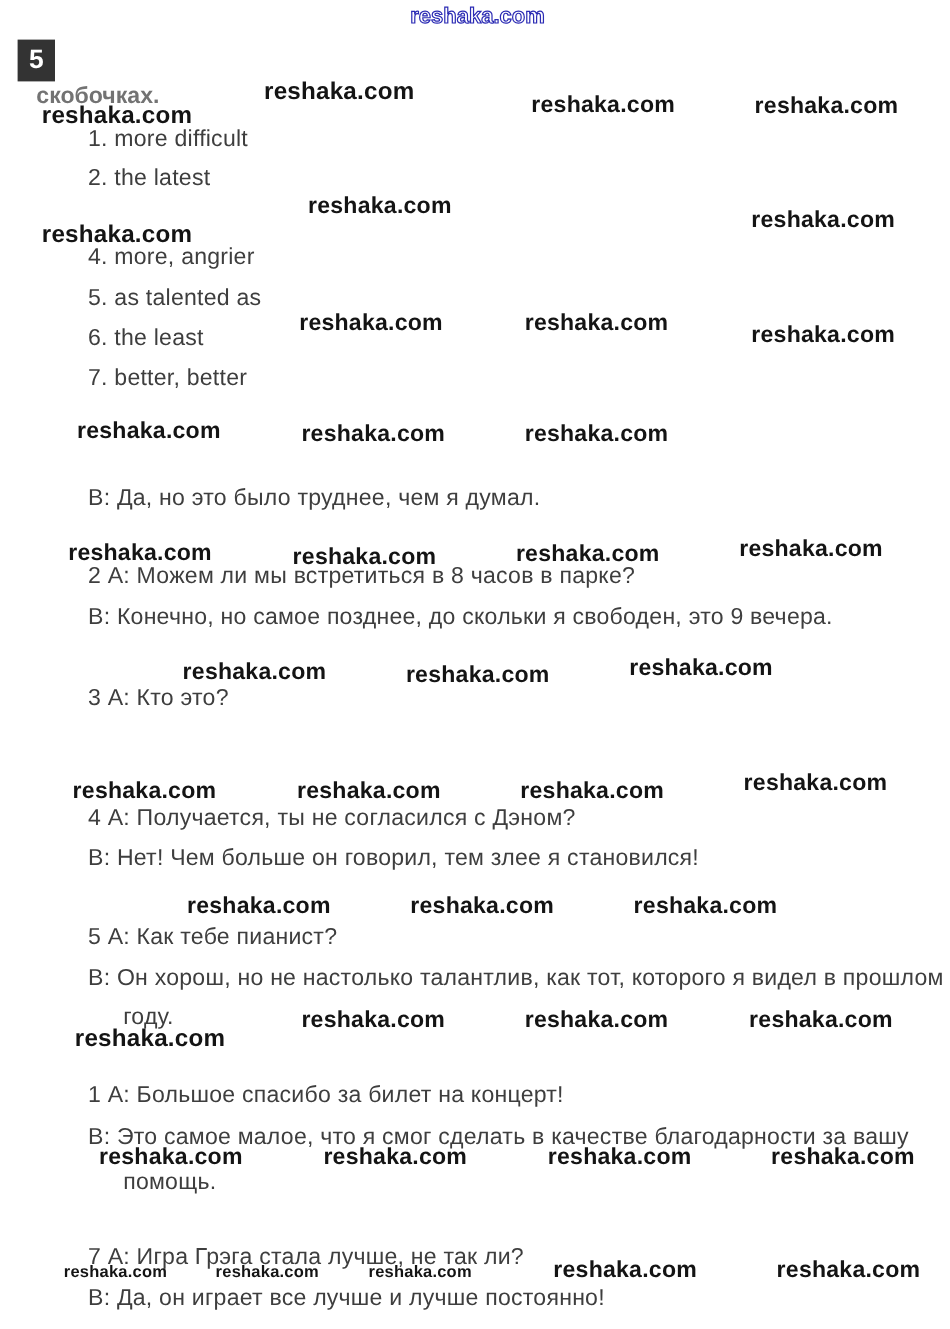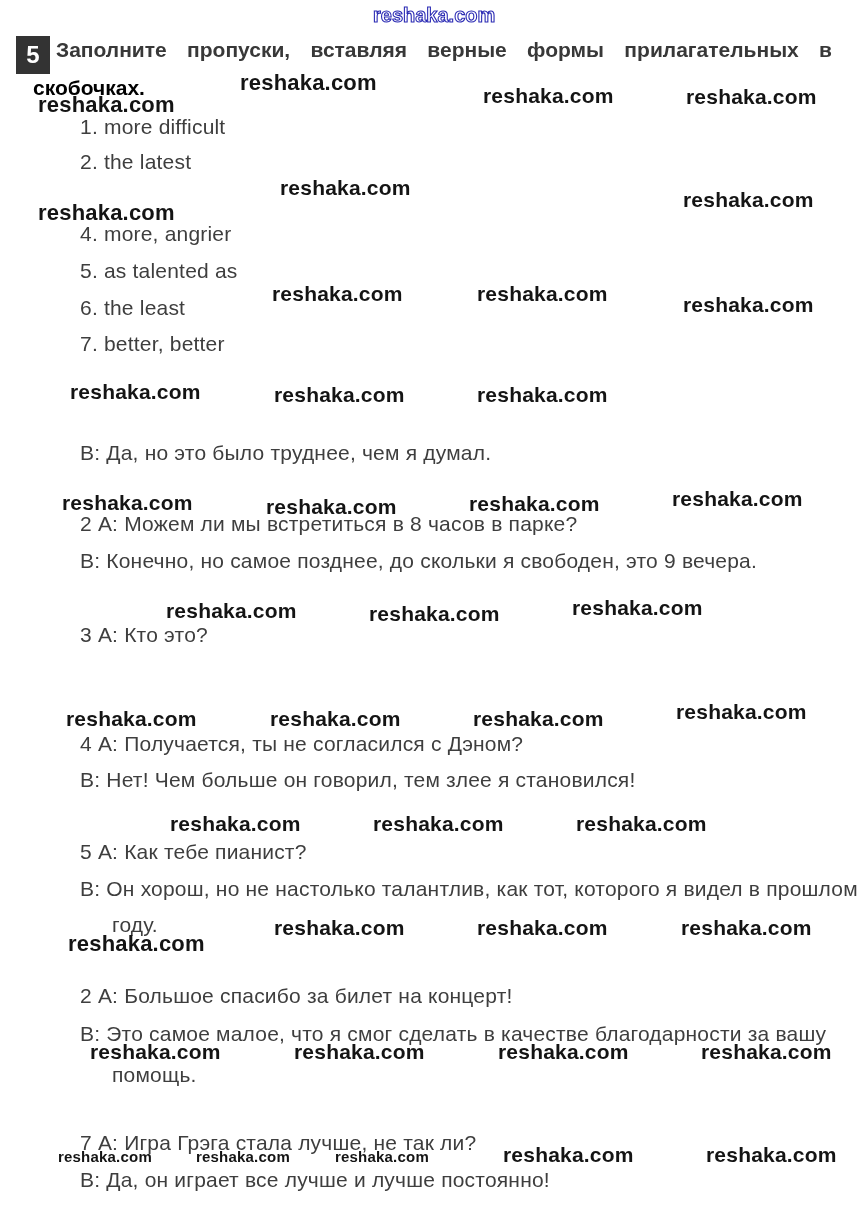--- a/index.html
+++ b/index.html
@@ -58,21 +58,21 @@
     color: #383838;
     font-weight: 700;
     font-size: 21px;
     text-align: justify;
     text-align-last: justify;
   }
   .title-line2 {
     position: absolute;
     left: 33px;
     top: 76px;
-    color: #000000;
+    color: #737373;
     font-weight: 700;
     font-size: 21px;
     white-space: nowrap;
   }
   
   .ans, .dlg {
     position: absolute;
     left: 80px;
     color: #3e3e3e;
     font-size: 21px;
@@ -82,21 +82,20 @@
   .cont { left: 112px; }
 </style>
 </head>
 <body>
 
 <div class="page">
 
   <div class="wm-top">reshaka.com</div>
 
   <div class="badge">5</div>
-  <div class="title-line1">Заполните пропуски, вставляя верные формы прилагательных в</div>
   <div class="title-line2">скобочках.</div>
 
   <div class="ans" style="top:115px">1. more difficult</div>
   <div class="ans" style="top:150px">2. the latest</div>
   <div class="ans" style="top:222px">4. more, angrier</div>
   <div class="ans" style="top:259px">5. as talented as</div>
   <div class="ans" style="top:296px">6. the least</div>
   <div class="ans" style="top:332px">7. better, better</div>
 
   <div class="dlg" style="top:441px">В: Да, но это было труднее, чем я думал.</div>
@@ -106,21 +105,21 @@
 
   <div class="dlg" style="top:623px">3 А: Кто это?</div>
 
   <div class="dlg" style="top:732px">4 А: Получается, ты не согласился с Дэном?</div>
   <div class="dlg" style="top:768px">В: Нет! Чем больше он говорил, тем злее я становился!</div>
 
   <div class="dlg" style="top:840px">5 А: Как тебе пианист?</div>
   <div class="dlg" style="top:877px">В: Он хорош, но не настолько талантлив, как тот, которого я видел в прошлом</div>
   <div class="dlg cont" style="top:913px">году.</div>
 
-  <div class="dlg" style="top:984px">2 А: Большое спасибо за билет на концерт!</div>
+  <div class="dlg" style="top:984px">1 А: Большое спасибо за билет на концерт!</div>
   <div class="dlg" style="top:1022px">В: Это самое малое, что я смог сделать в качестве благодарности за вашу</div>
   <div class="dlg cont" style="top:1063px">помощь.</div>
 
   <div class="dlg" style="top:1131px">7 А: Игра Грэга стала лучше, не так ли?</div>
   <div class="dlg" style="top:1168px">В: Да, он играет все лучше и лучше постоянно!</div>
 
   <div class="wm lg" style="left:240px;top:70px">reshaka.com</div>
   <div class="wm" style="left:483px;top:84px">reshaka.com</div>
   <div class="wm" style="left:686px;top:85px">reshaka.com</div>
   <div class="wm lg" style="left:38px;top:92px">reshaka.com</div>

